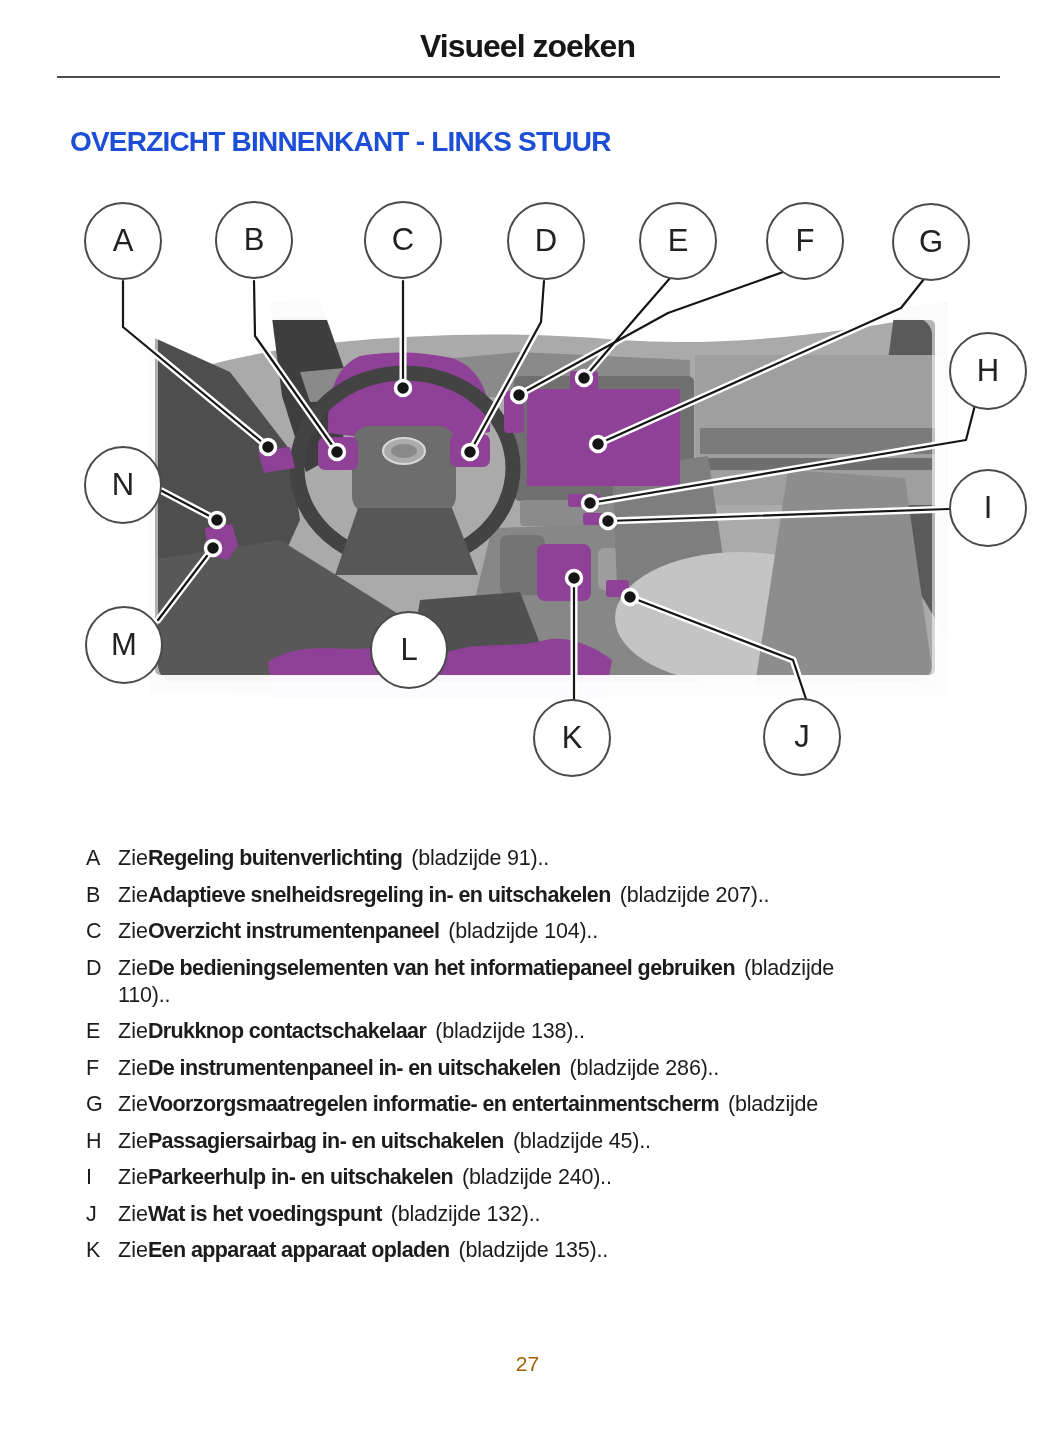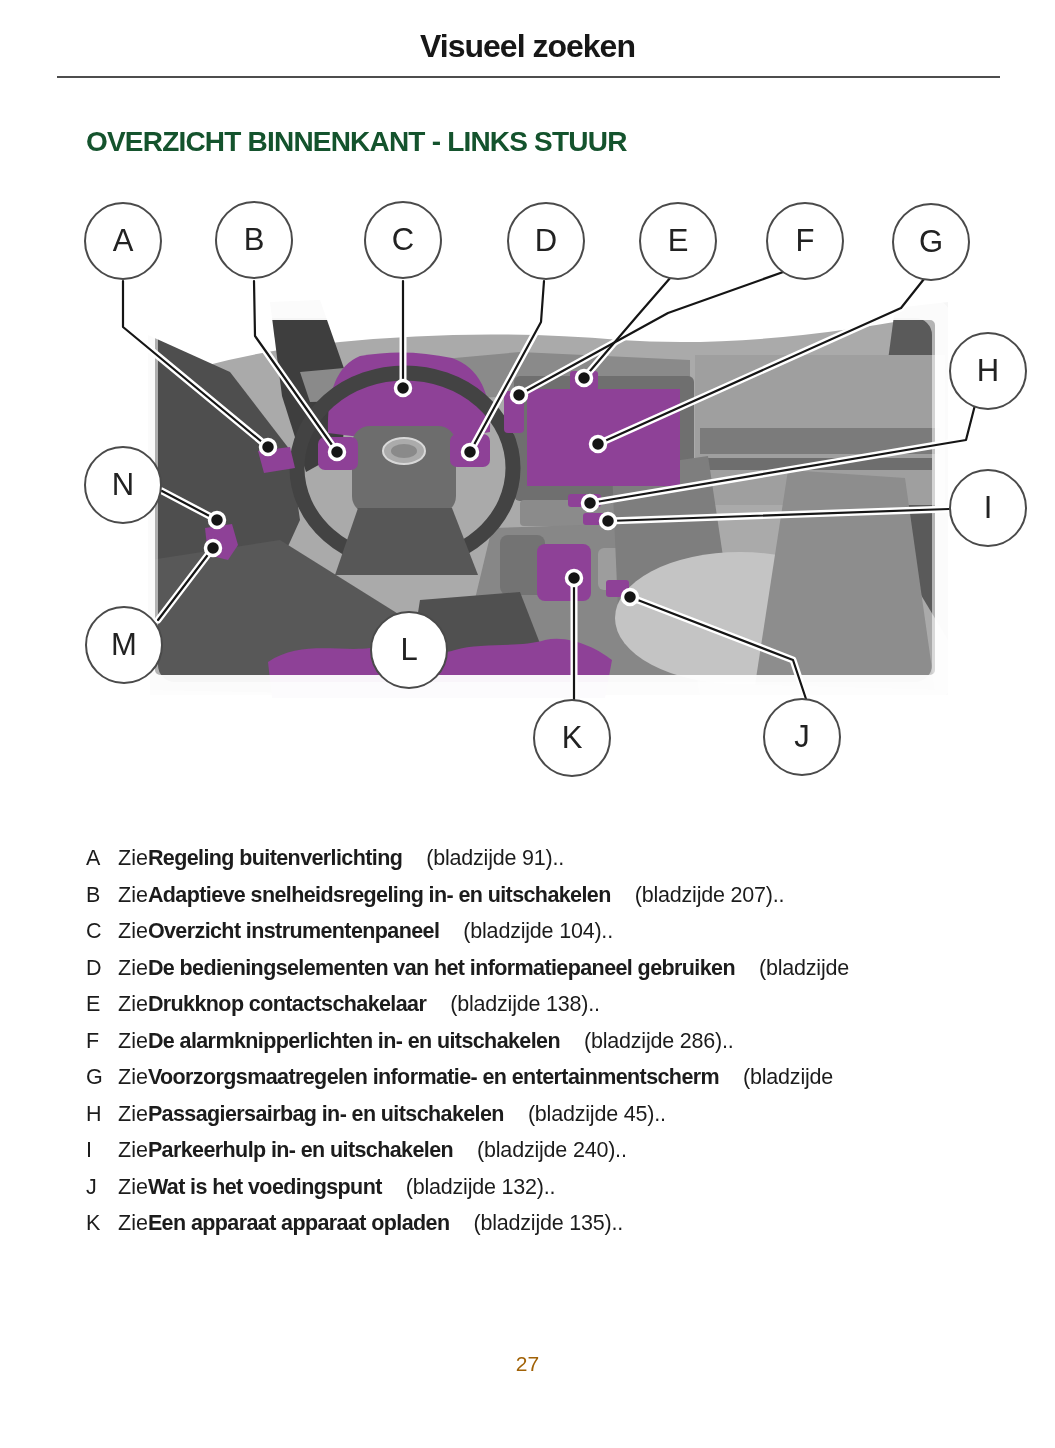--- a/index.html
+++ b/index.html
@@ -9,36 +9,36 @@
   }
   .title{
     position:absolute;top:28px;left:0;width:1055px;text-align:center;
     font-size:32px;font-weight:bold;letter-spacing:-1px;color:#171717;
   }
   .rule{
     position:absolute;top:76px;left:57px;width:943px;height:0;
     border-top:2.5px solid #4d4d4d;
   }
   .heading{
-    position:absolute;top:126px;left:86px;
-    font-size:28px;font-weight:bold;letter-spacing:-0.8px;color:#14532d;
+    position:absolute;top:126px;left:70px;
+    font-size:28px;font-weight:bold;letter-spacing:-0.8px;color:#1d4ed8;
   }
   .diagram-svg{position:absolute;left:0;top:0;}
   .callout{
     position:absolute;width:78px;height:78px;border-radius:50%;
     background:#ffffff;border:2px solid #4a4a4a;box-sizing:border-box;
     display:flex;align-items:center;justify-content:center;
     font-size:31px;color:#222;
   }
   .legend{position:absolute;left:86px;top:845px;width:930px;}
   .lrow{display:flex;margin-bottom:9.5px;}
   .ltr{width:32px;flex:none;font-size:21.5px;line-height:27px;}
   .ltxt{width:893px;font-size:21.5px;line-height:27px;}
   .see{}
-  .lbl{font-weight:bold;letter-spacing:-0.6px;margin-right:24px;}
+  .lbl{font-weight:bold;letter-spacing:-0.6px;margin-right:9px;}
   .sfx{letter-spacing:-0.2px;}
   .sfx2{display:block;letter-spacing:-0.2px;}
   .pageno{
     position:absolute;top:1352px;left:0;width:1055px;text-align:center;
     font-size:21px;color:#a16207;
   }
 </style>
 </head>
 <body>
 
@@ -174,29 +174,29 @@
   <div class="lrow">
     <div class="ltr">B</div>
     <div class="ltxt"><span class="see">Zie</span><span class="lbl">Adaptieve snelheidsregeling in- en uitschakelen</span><span class="sfx">(bladzijde 207)..</span><span class="sfx2"></span></div>
   </div>
   <div class="lrow">
     <div class="ltr">C</div>
     <div class="ltxt"><span class="see">Zie</span><span class="lbl">Overzicht instrumentenpaneel</span><span class="sfx">(bladzijde 104)..</span><span class="sfx2"></span></div>
   </div>
   <div class="lrow">
     <div class="ltr">D</div>
-    <div class="ltxt"><span class="see">Zie</span><span class="lbl">De bedieningselementen van het informatiepaneel gebruiken</span><span class="sfx">(bladzijde</span></div>
+    <div class="ltxt"><span class="see">Zie</span><span class="lbl">De bedieningselementen van het informatiepaneel gebruiken</span><span class="sfx">(bladzijde</span><span class="sfx2">110)..</span></div>
   </div>
   <div class="lrow">
     <div class="ltr">E</div>
     <div class="ltxt"><span class="see">Zie</span><span class="lbl">Drukknop contactschakelaar</span><span class="sfx">(bladzijde 138)..</span><span class="sfx2"></span></div>
   </div>
   <div class="lrow">
     <div class="ltr">F</div>
-    <div class="ltxt"><span class="see">Zie</span><span class="lbl">De alarmknipperlichten in- en uitschakelen</span><span class="sfx">(bladzijde 286)..</span><span class="sfx2"></span></div>
+    <div class="ltxt"><span class="see">Zie</span><span class="lbl">De instrumentenpaneel in- en uitschakelen</span><span class="sfx">(bladzijde 286)..</span><span class="sfx2"></span></div>
   </div>
   <div class="lrow">
     <div class="ltr">G</div>
     <div class="ltxt"><span class="see">Zie</span><span class="lbl">Voorzorgsmaatregelen informatie- en entertainmentscherm</span><span class="sfx">(bladzijde</span></div>
   </div>
   <div class="lrow">
     <div class="ltr">H</div>
     <div class="ltxt"><span class="see">Zie</span><span class="lbl">Passagiersairbag in- en uitschakelen</span><span class="sfx">(bladzijde 45)..</span><span class="sfx2"></span></div>
   </div>
   <div class="lrow">

